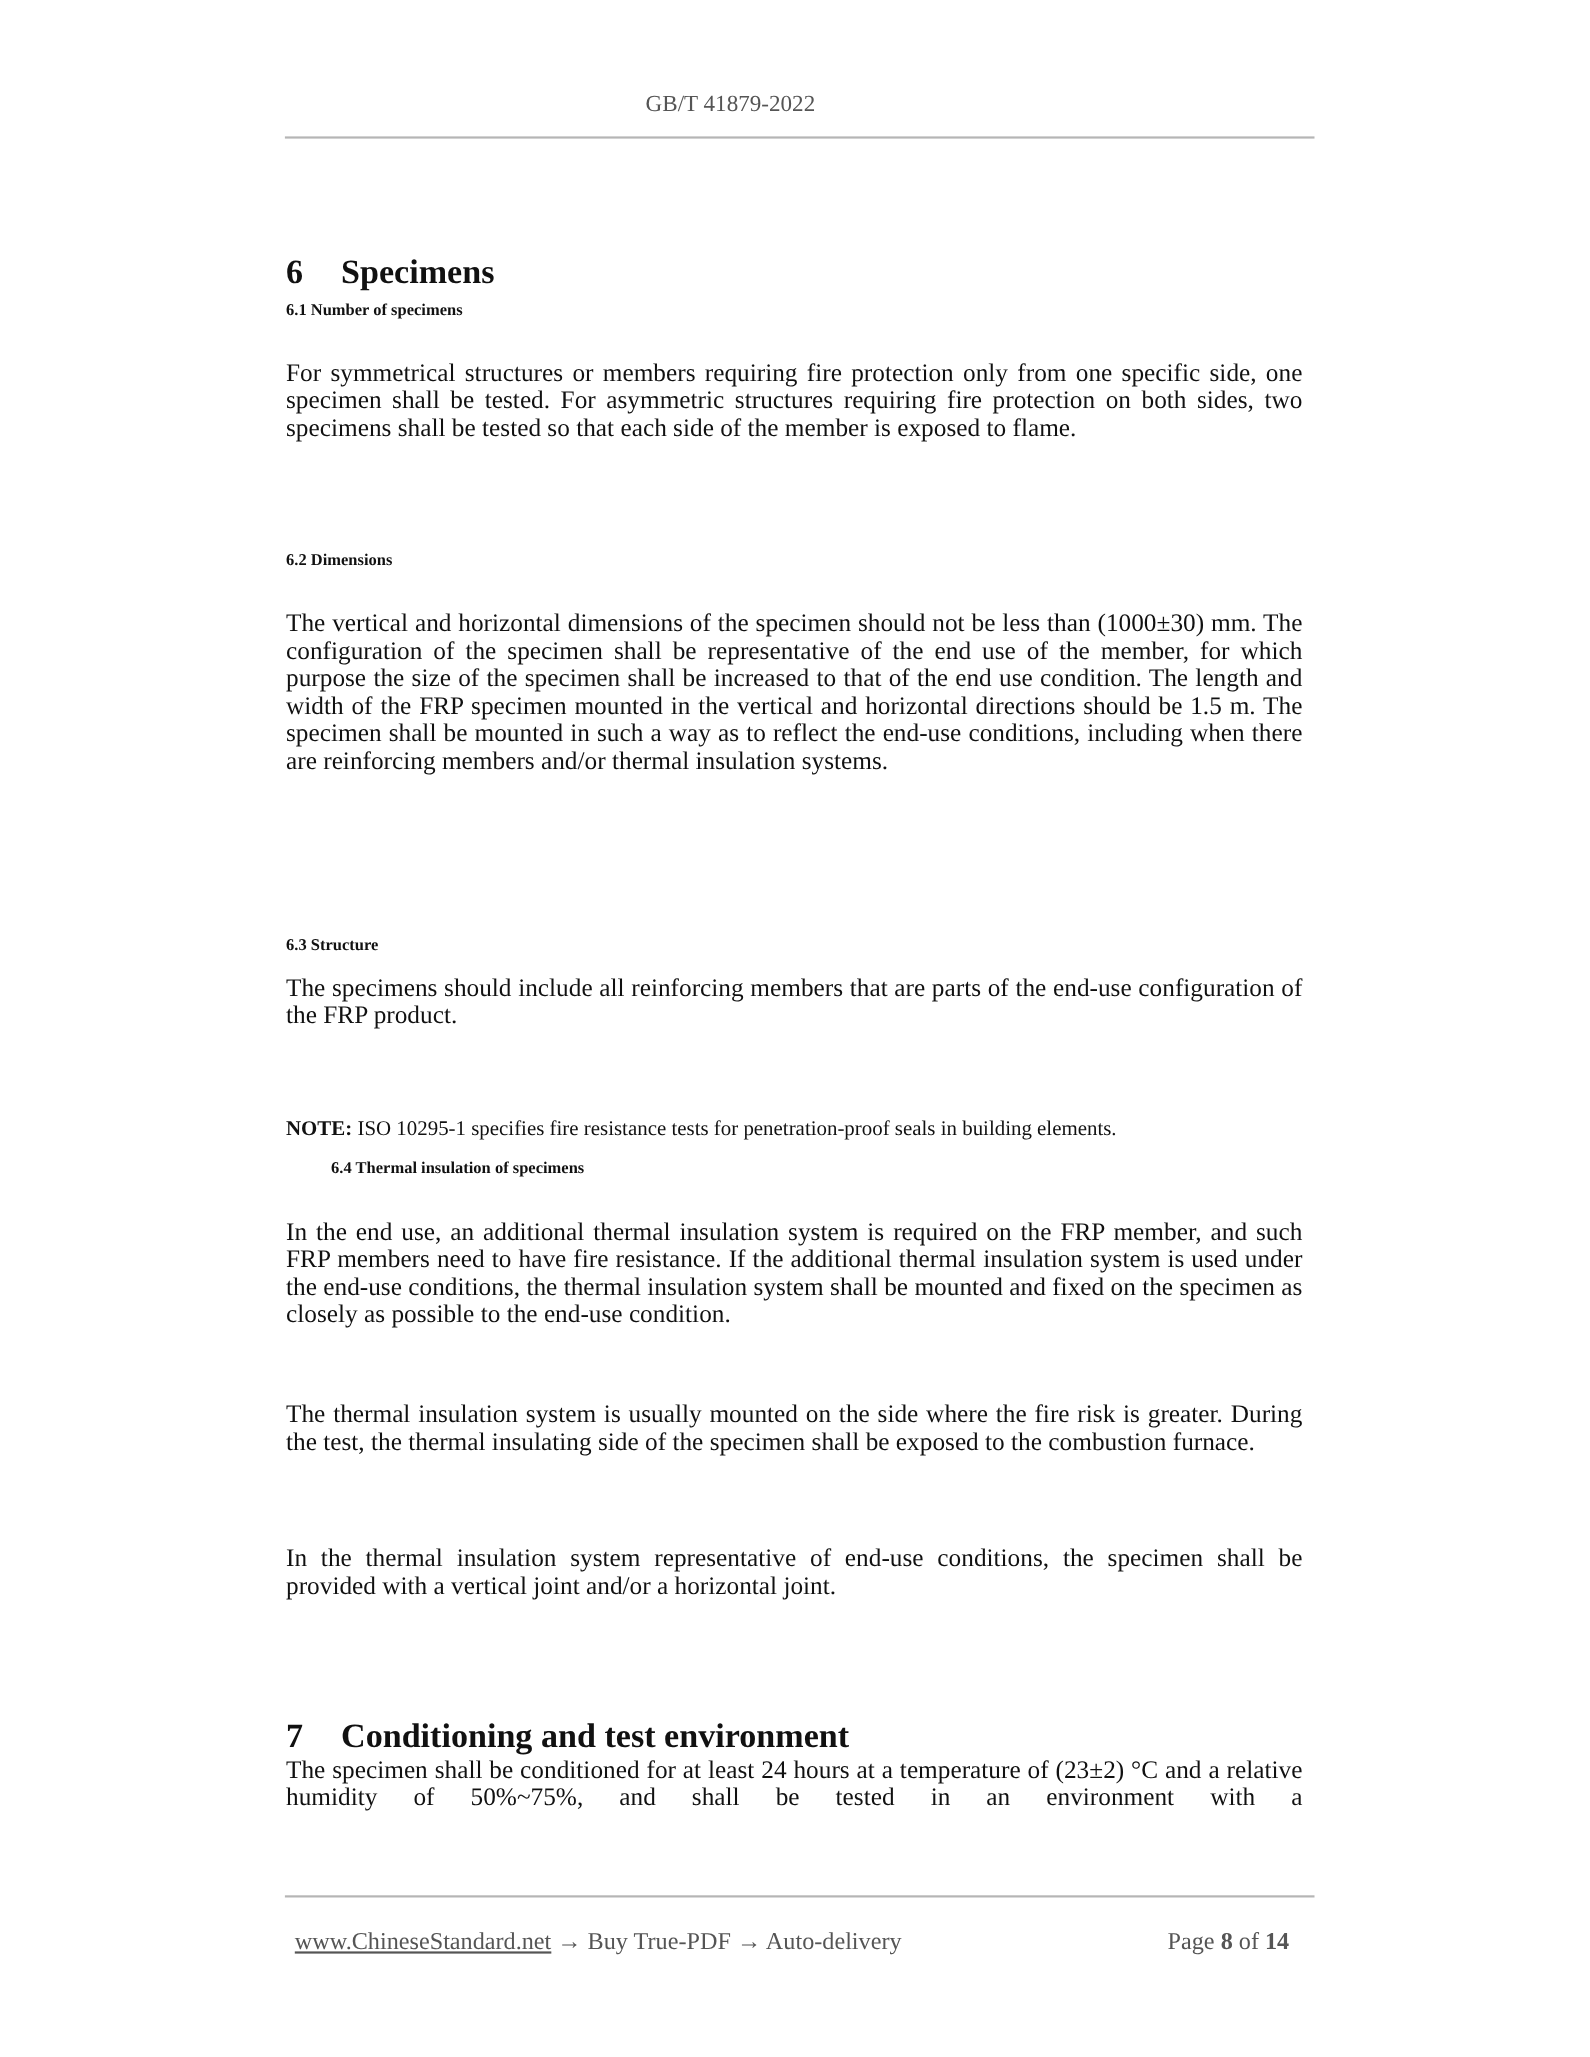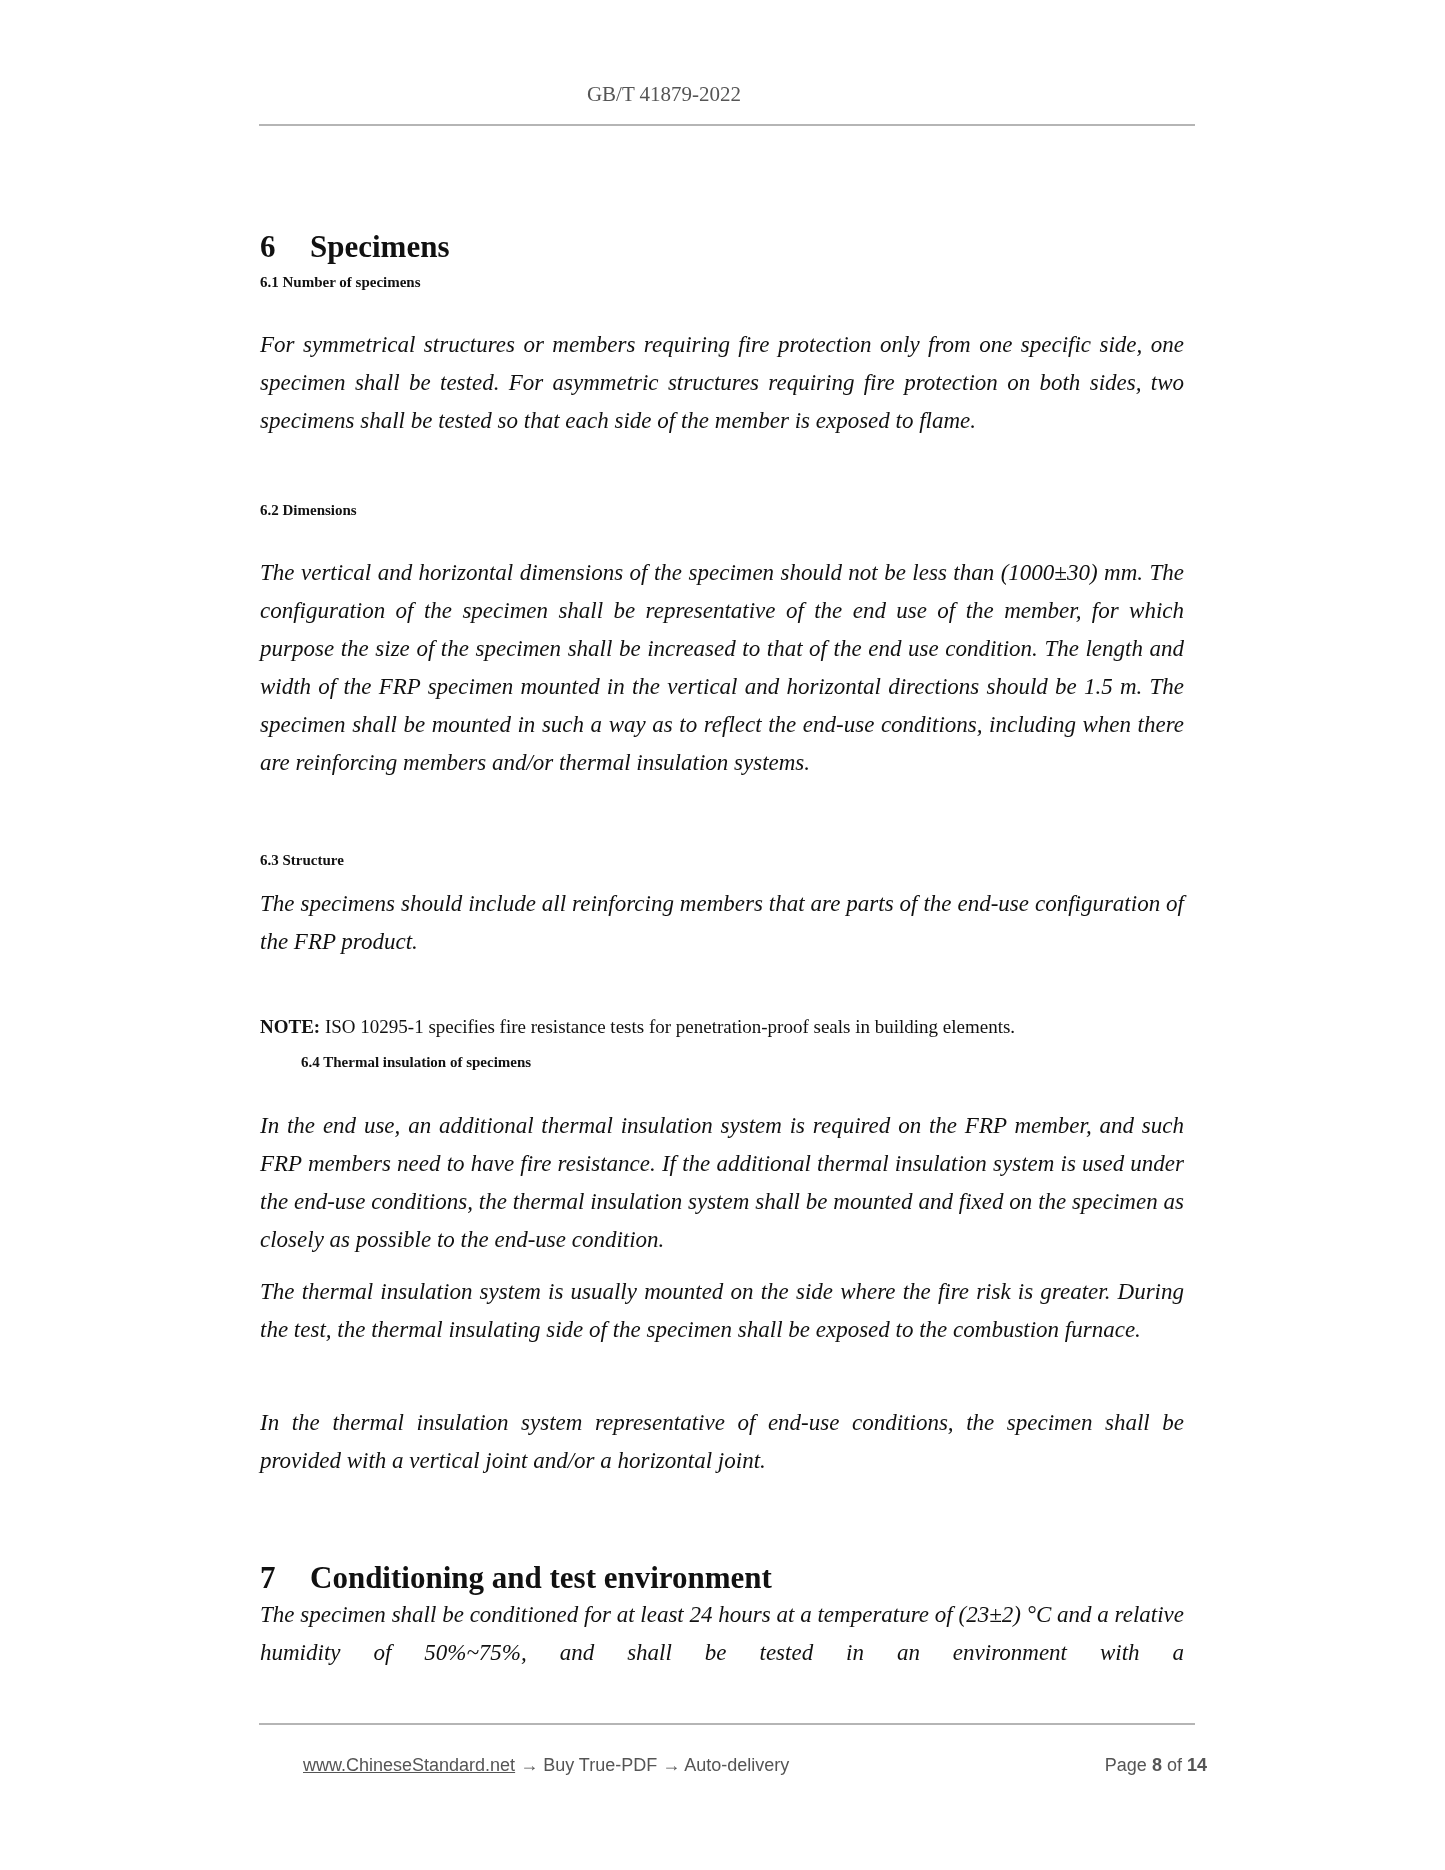--- a/index.html
+++ b/index.html
@@ -5,25 +5,25 @@
   html, body { margin:0; padding:0; background:#ffffff; }
   body { width:1445px; height:1870px; position:relative; overflow:hidden;
          font-family:"Liberation Serif", "DejaVu Serif", serif; color:#111; }
   .abs { position:absolute; }
   .hdr-text { left:0; width:1328px; top:80px; text-align:center; font-size:21px; color:#555; line-height:28px; }
   .rule { left:259px; width:936px; height:2px; background:#b5b5b5; }
   .content { left:260px; width:924px; }
   .h1 { font-size:31px; font-weight:bold; line-height:38px; white-space:nowrap;margin-top:45px; }
   .h1 .num { display:inline-block; width:50px; }
   .h2 { font-size:15px; font-weight:bold; line-height:34px; }
-  .p { font-size:23px; line-height:38px; text-align:justify; margin:0;font-style:italic; }
+  .p { font-size:23px; line-height:25px; text-align:justify; margin:0; }
   .note { font-size:19px; line-height:26px; white-space:nowrap; }
   .note b { font-weight:bold; }
-  .footer { left:268px; top:1750px; width:920px; height:30px; font-family:Liberation Sans, sans-serif;
-            font-size:18px; color:#555; line-height:30px;margin-left:35px; }
+  .footer { left:268px; top:1750px; width:920px; height:30px; font-family:Liberation Serif, serif;
+            font-size:22px; color:#555; line-height:30px; }
   .footer a { color:#555; text-decoration:underline; }
   .footer .pg { position:absolute; right:16px; top:0; }
   .footer .pg b { font-weight:bold; }
 </style>
 </head>
 <body>
 
 <div class="abs hdr-text">GB/T 41879-2022</div>
 <div class="abs rule" style="top:124px;"></div>
 

